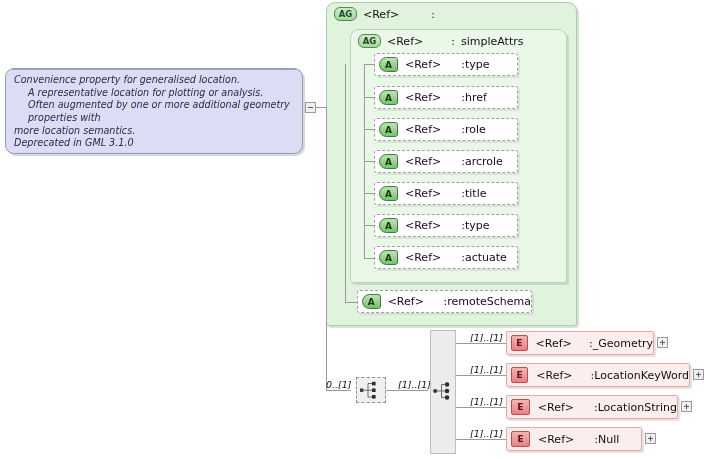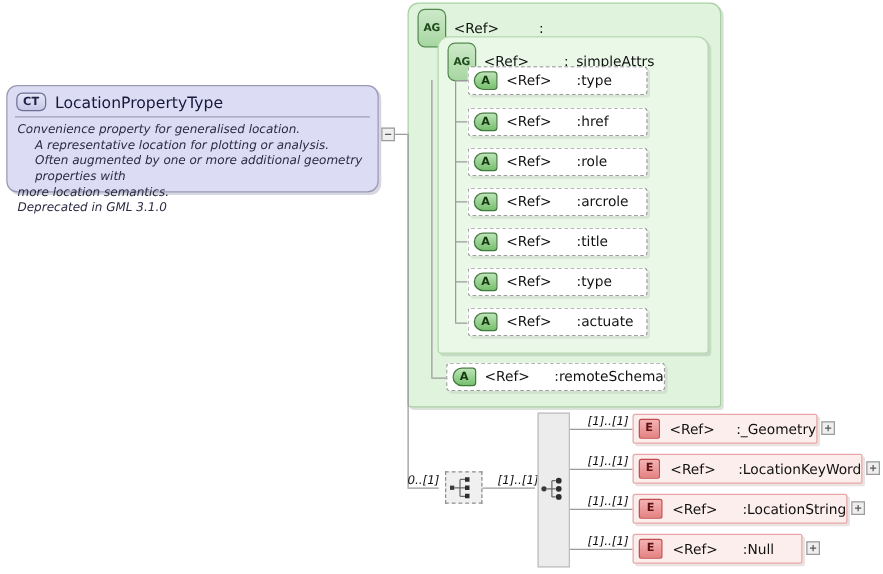--- a/index.html
+++ b/index.html
@@ -67,21 +67,21 @@
     background: #eaf8e8;
     border-color: #b6d7b0;
   }
   .ag-head {
     display: flex; align-items: center;
     padding: 4px 8px 3px 7px;
     gap: 6px;
   }
   .badge-ag {
     display: inline-flex; align-items: center; justify-content: center;
-    width: 23px; height: 31px;
+    width: 23px; height: 14px;
     border: 1px solid #4f8a4a;
     border-radius: 6px;
     background: linear-gradient(#cde9c9,#a7d6a1);
     font-size: 8.5px; font-weight: bold; color: #1f4a1c;
   }
   .ref-txt { font-size: 11px; color: #101010; }
   .name-txt { font-size: 11px; color: #101010; }
   .gap-s { display: inline-block; width: 16px; }
   .gap-m { display: inline-block; width: 20px; }
 
@@ -260,24 +260,20 @@
 
   <div class="attr-box" style="left:357px; top:290px; width:175px;">
     <span class="badge-a">A</span>
     <span class="ref-txt">&lt;Ref&gt;</span>
     <span class="gap-m"></span>
     <span class="name-txt">:</span>
     <span class="name-txt">remoteSchema</span>
   </div>
 
   <div class="ct-box" style="left:5px; top:68px; width:298px; height:86px;">
-    <div class="ct-head">
-      <span class="badge-ct">CT</span>
-      <span class="ct-title">LocationPropertyType</span>
-    </div>
     <div class="ct-sep"></div>
     <div class="ct-doc">
       <span>Convenience property for generalised location.</span><br>
       <span class="ind">A representative location for plotting or analysis.</span>
       <span class="ind">Often augmented by one or more additional geometry properties with</span>
       <span>more location semantics.</span><br>
       <span>Deprecated in GML 3.1.0</span>
     </div>
   </div>
 

